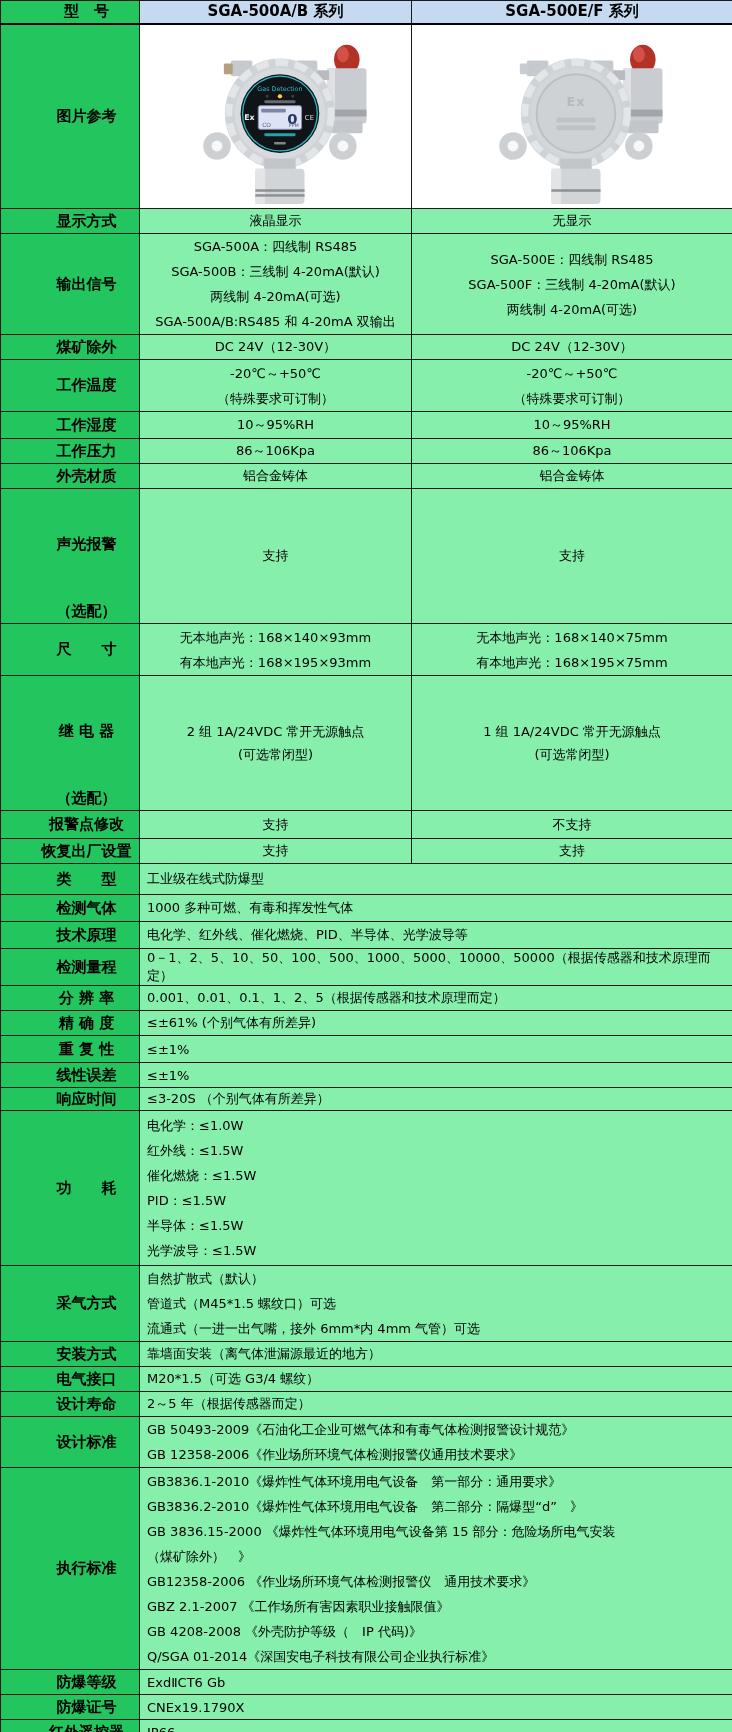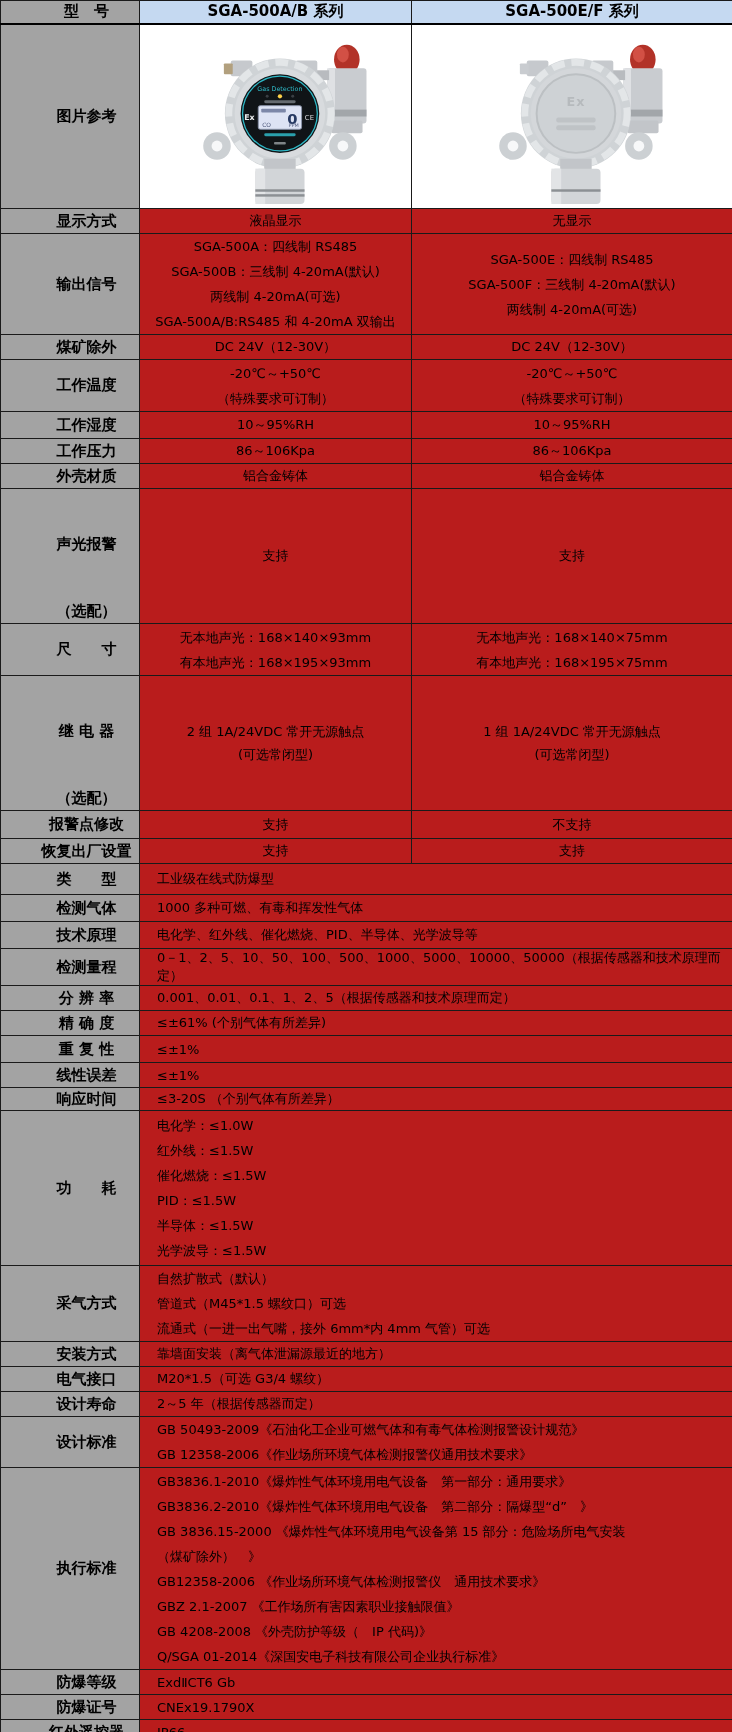--- a/index.html
+++ b/index.html
@@ -1,26 +1,26 @@
 <!DOCTYPE html>
 <html><head>
 <meta charset="utf-8">
 <style>
   * { box-sizing: border-box; }
   html,body { margin:0; padding:0; background:#fff; }
   body { font-family:"DejaVu Sans","Liberation Sans",sans-serif; color:#000; }
   .sheet { width:732px; }
   table { border-collapse:collapse; table-layout:fixed; width:732px; }
   td,th { border:1px solid #1a1a1a; padding:0; overflow:hidden; vertical-align:middle; }
-  .hdr { background:#a3a3a3; font-weight:bold; font-size:15px; text-align:center;padding-left:33px; }
+  .hdr { background:#22c55e; font-weight:bold; font-size:15px; text-align:center;padding-left:33px; }
   .series { background:#c5d9f1; font-weight:bold; font-size:15px; text-align:center; }
   tr.toprow th { border-bottom:2px solid #000; }
-  .val { background:#b91c1c; font-size:13px; }
+  .val { background:#86efac; font-size:13px; }
   .c { text-align:center; }
-  .l { text-align:left; padding-left:17px; }
+  .l { text-align:left; padding-left:7px; }
   .ln { line-height:25px; white-space:nowrap; }
   .hln { line-height:23px;margin-top:44px; }
   .img-cell { background:#ffffff; text-align:center; }
   .note { font-size:11.5px; font-weight:bold; }
   svg { display:block; margin:0 auto; }
 </style>
 </head>
 <body>
 
 <div class="sheet">

